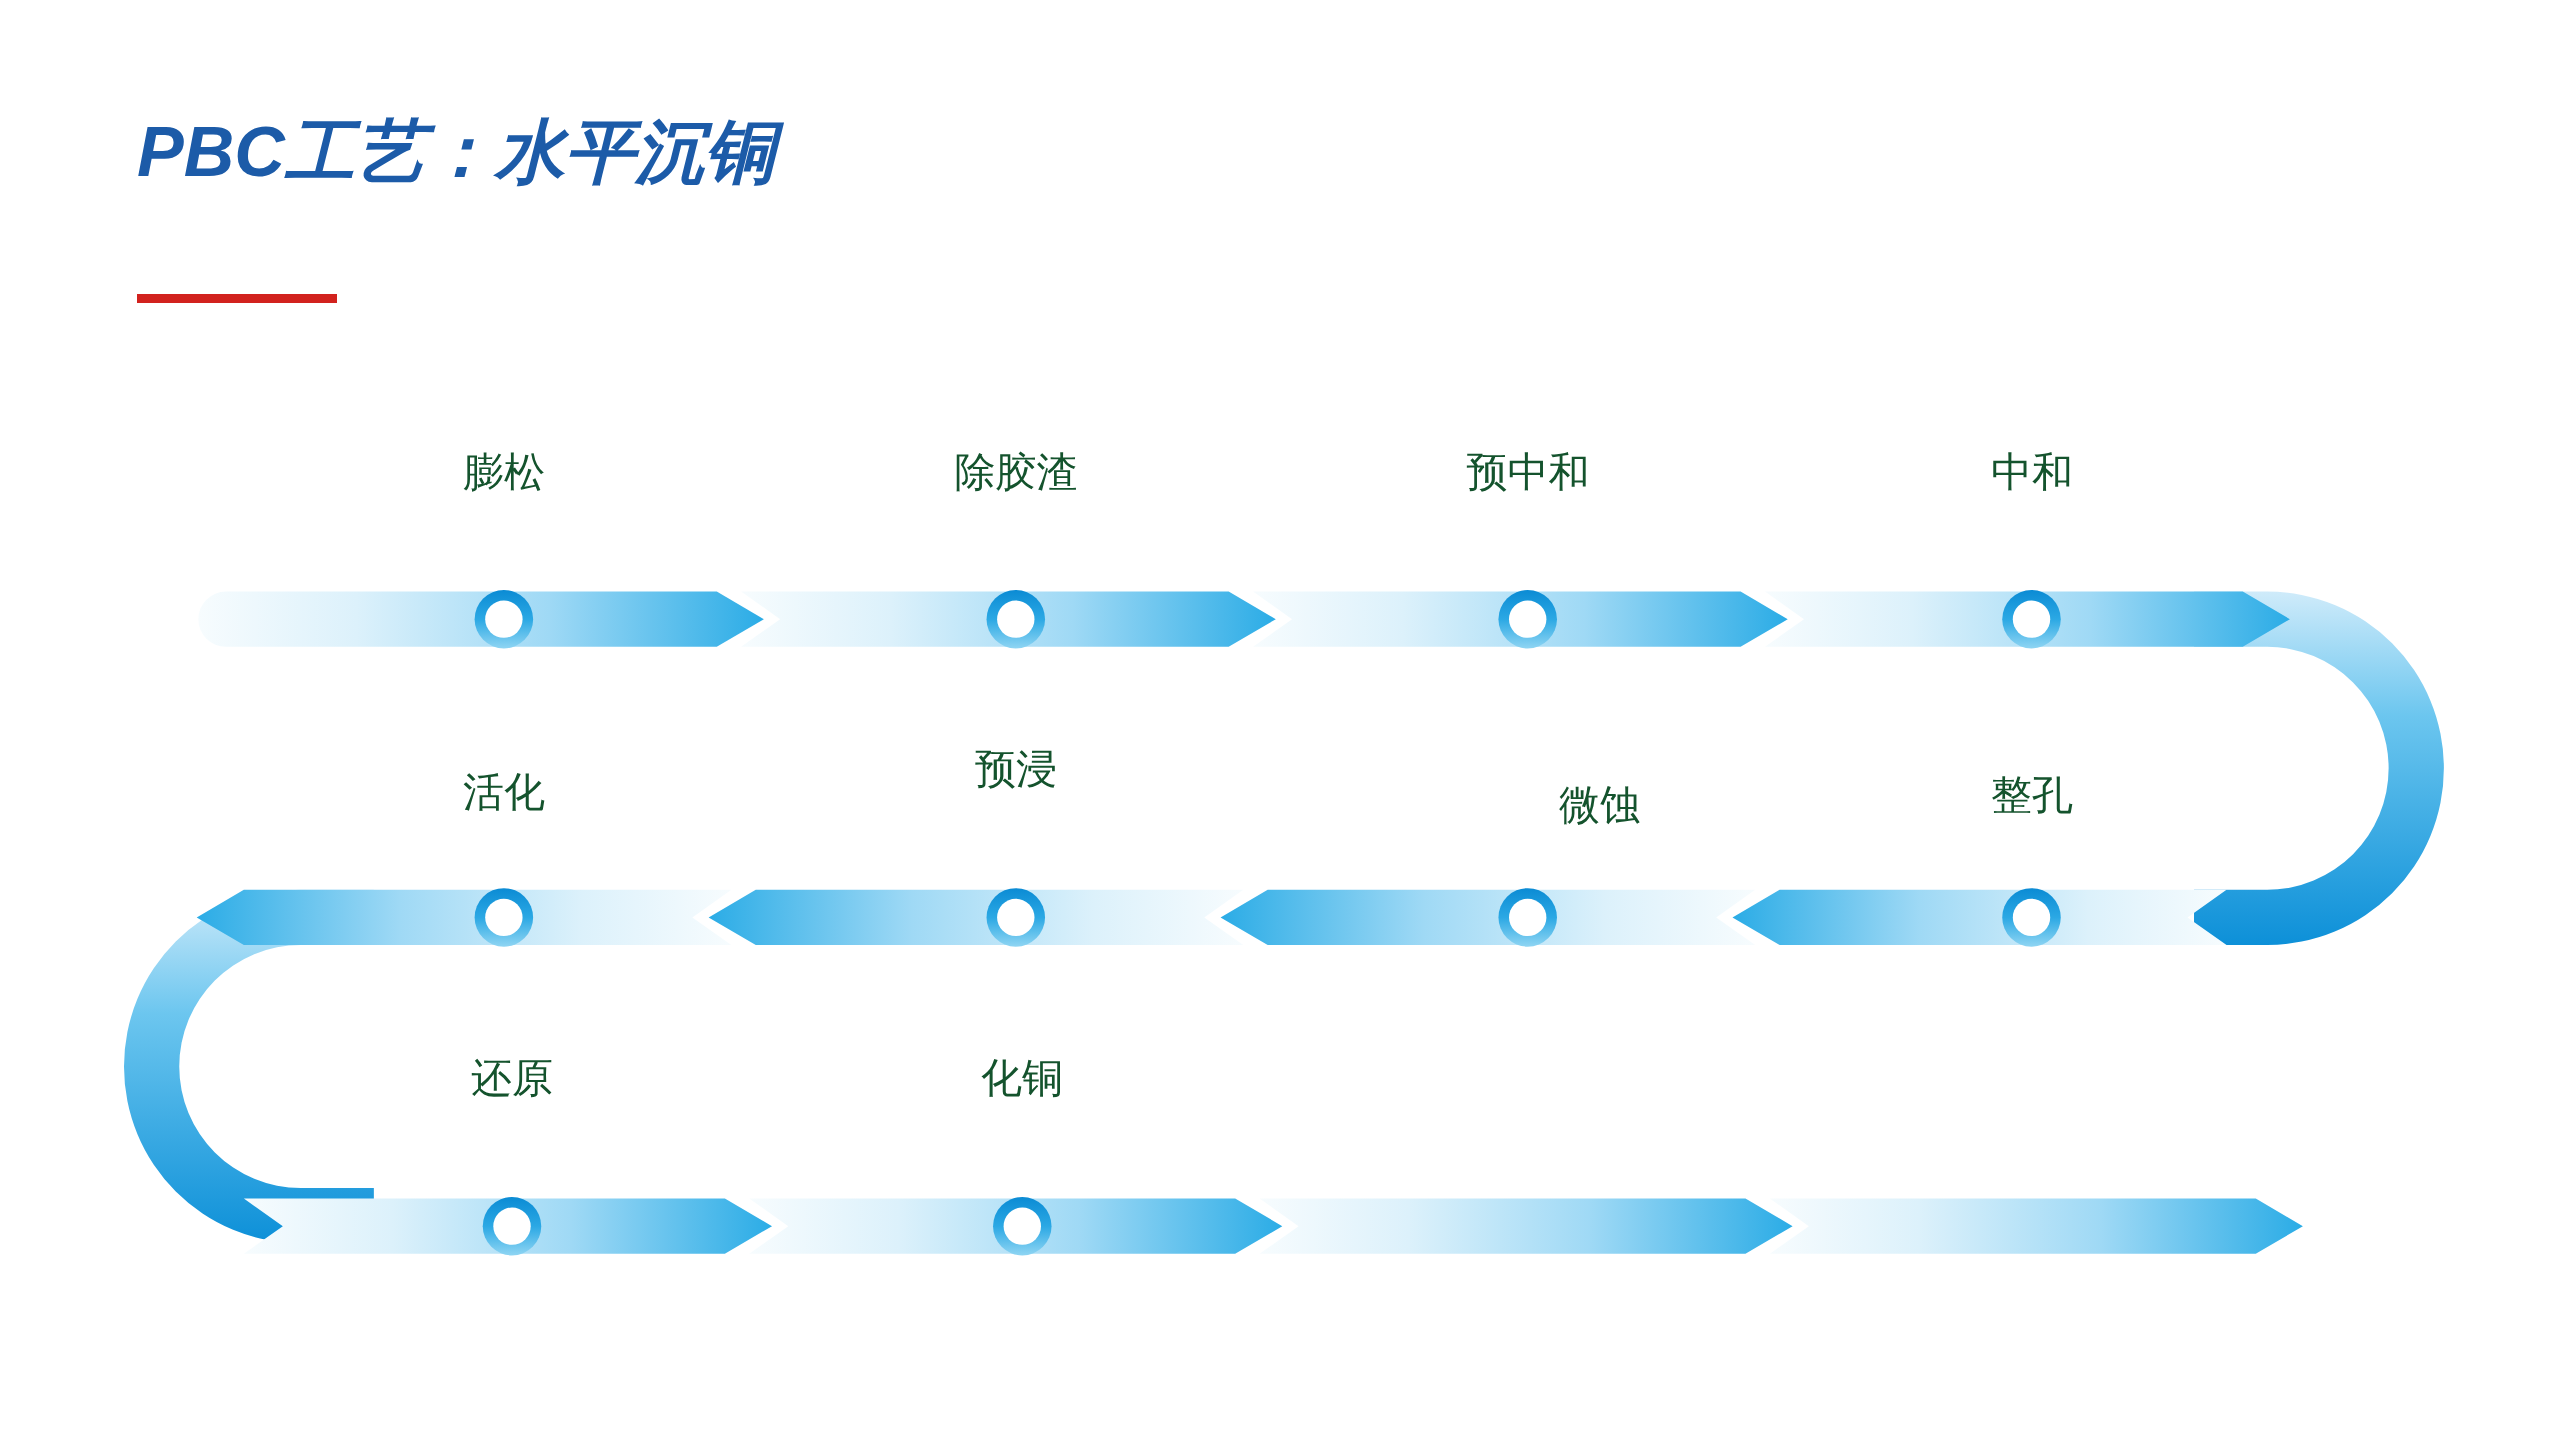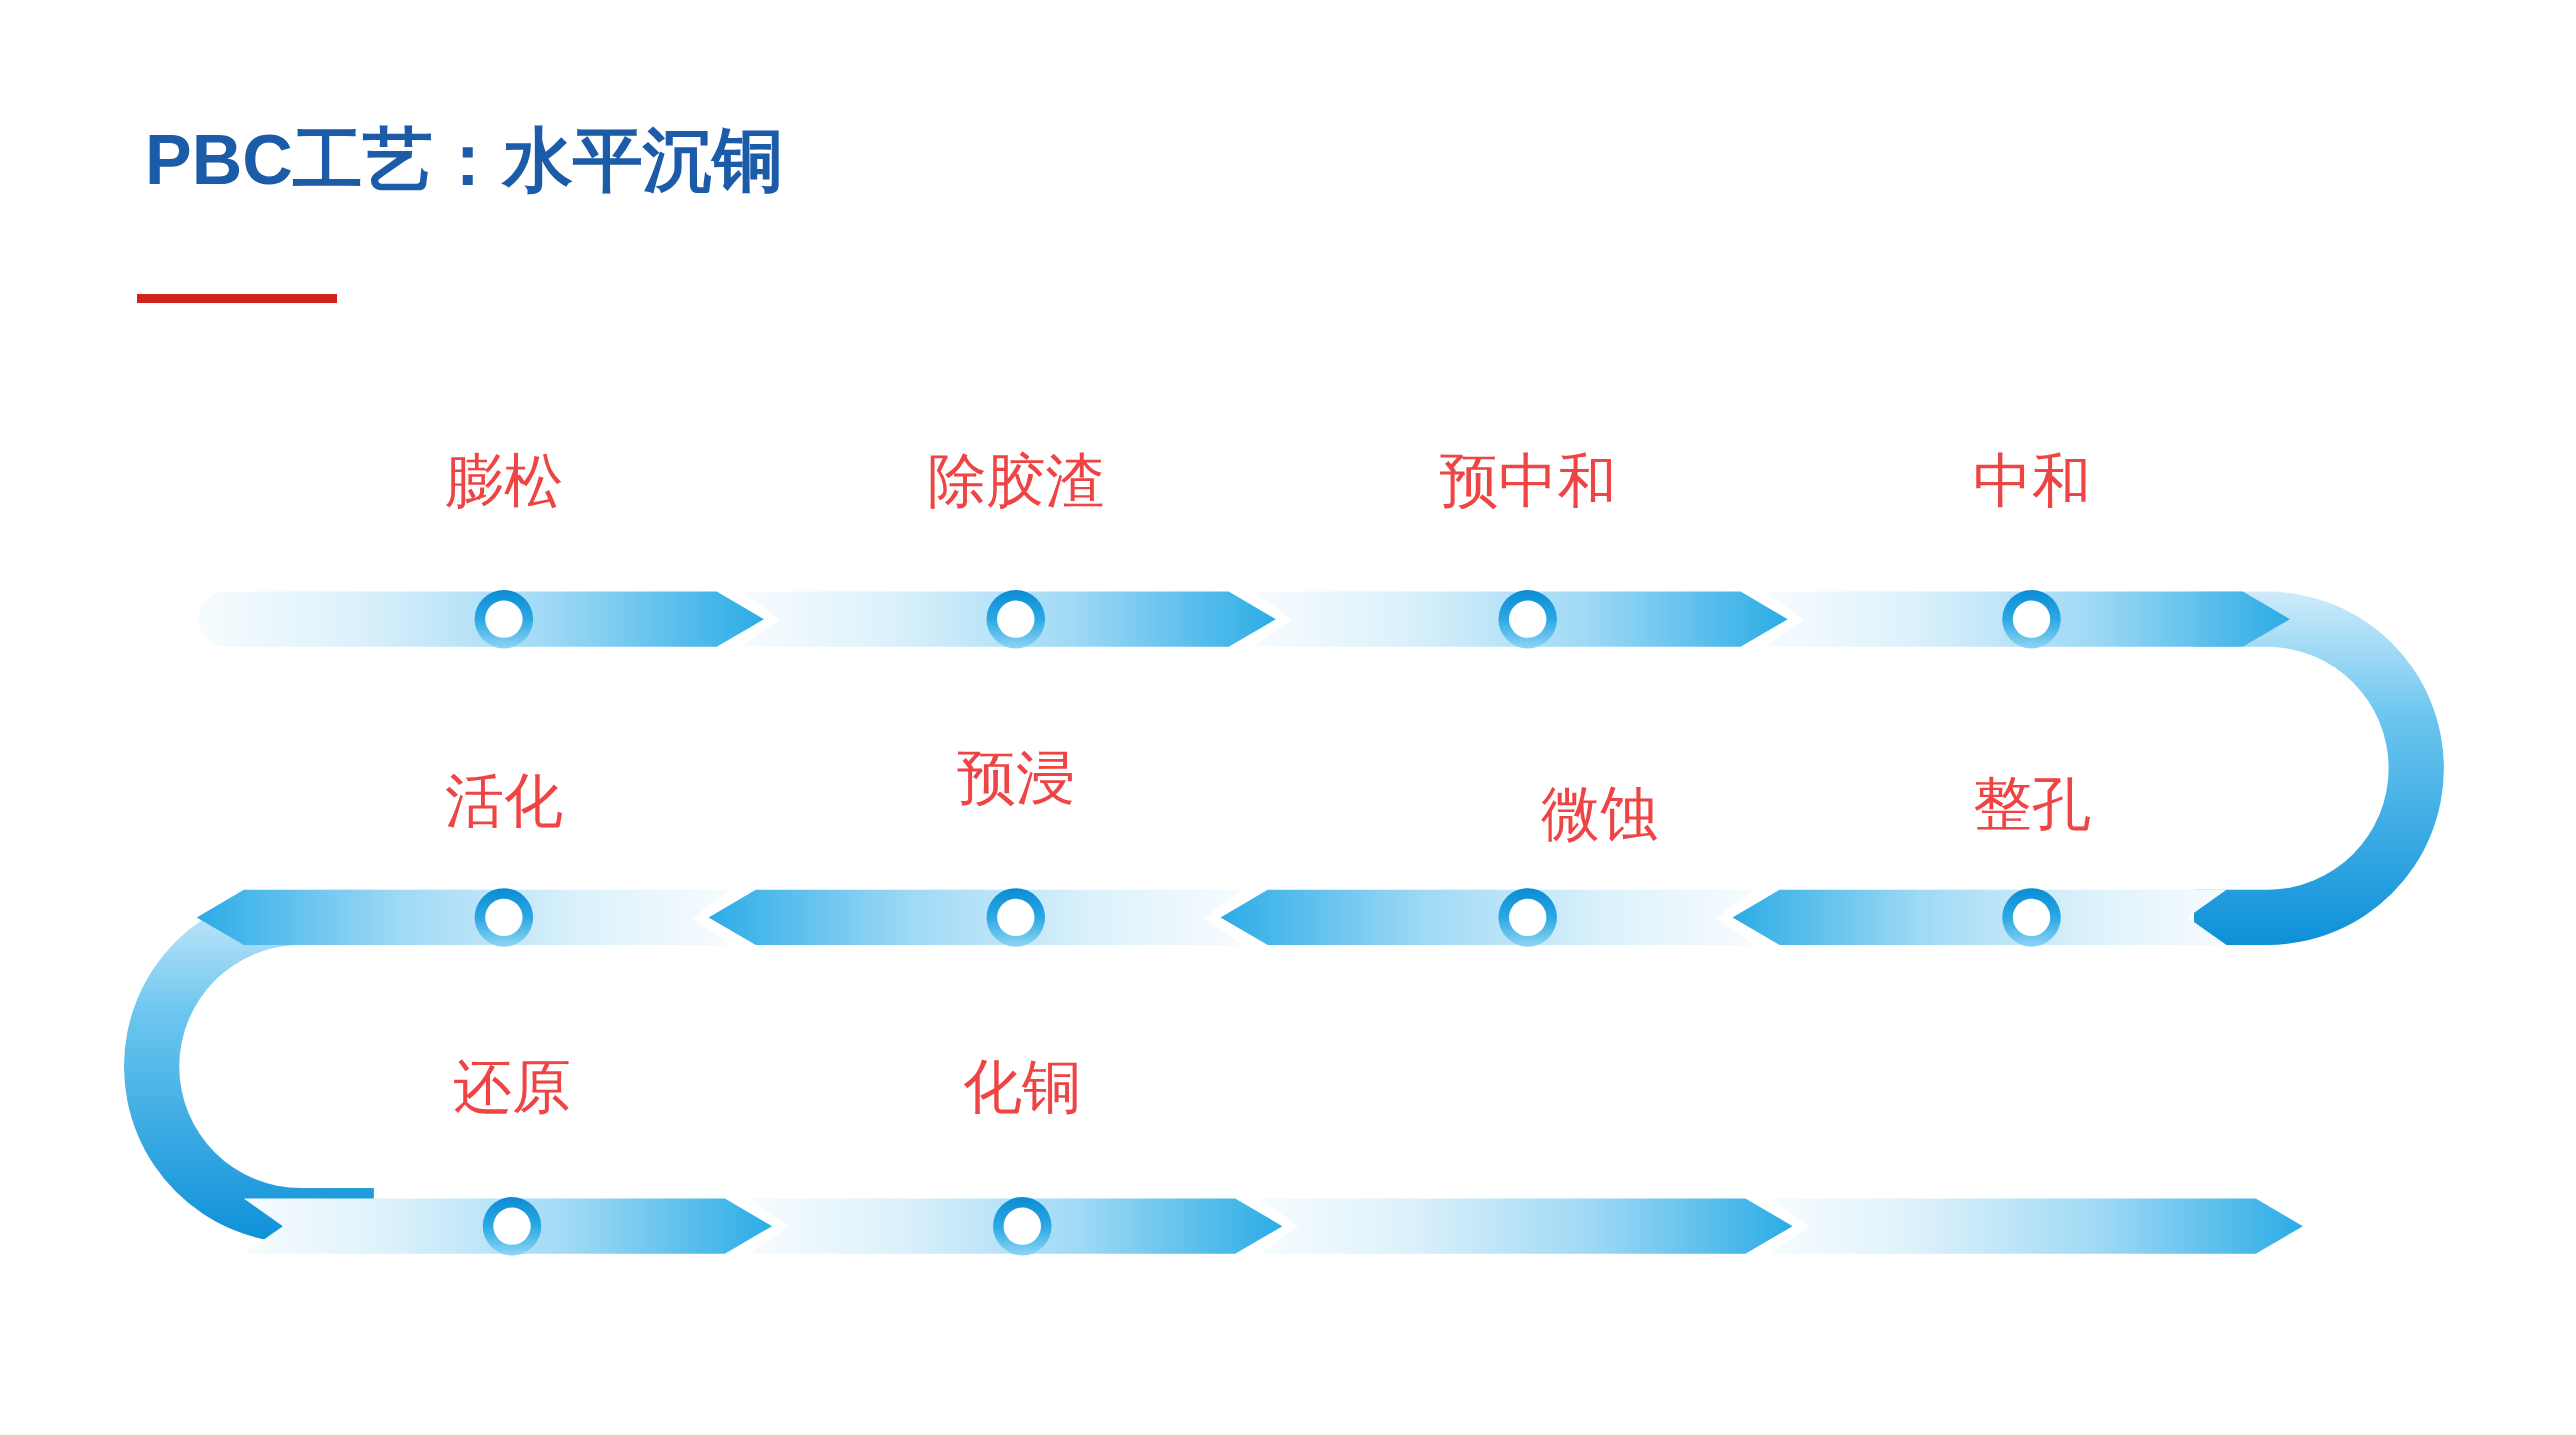--- a/index.html
+++ b/index.html
@@ -27,21 +27,22 @@
     left: 137px;
     top: 114px;
   }
   .slide-title {
     font-size: 70px;
     font-weight: bold;
     color: #1C5BA8;
     letter-spacing: 0px;
     line-height: 1.1;
     white-space: nowrap;
-    margin: 8px;
+    margin: 0;
+    font-style: italic;
   }
   .title-rule {
     position: absolute;
     left: 137px;
     top: 294px;
     width: 200px;
     height: 9px;
     background: #D2221E;
   }
 
@@ -52,23 +53,23 @@
     top: 0;
     width: 2576px;
     height: 1435px;
     pointer-events: none;
   }
   .flow svg { display: block; }
 
   
   .step-label {
     position: absolute;
-    font-size: 59px;
+    font-size: 41px;
     font-weight: normal;
-    color: #ef4444;
+    color: #14532d;
     white-space: nowrap;
     transform: translateX(-50%);
     line-height: 1;
   }
 </style>
 </head>
 <body>
 
 <div class="slide">
 

